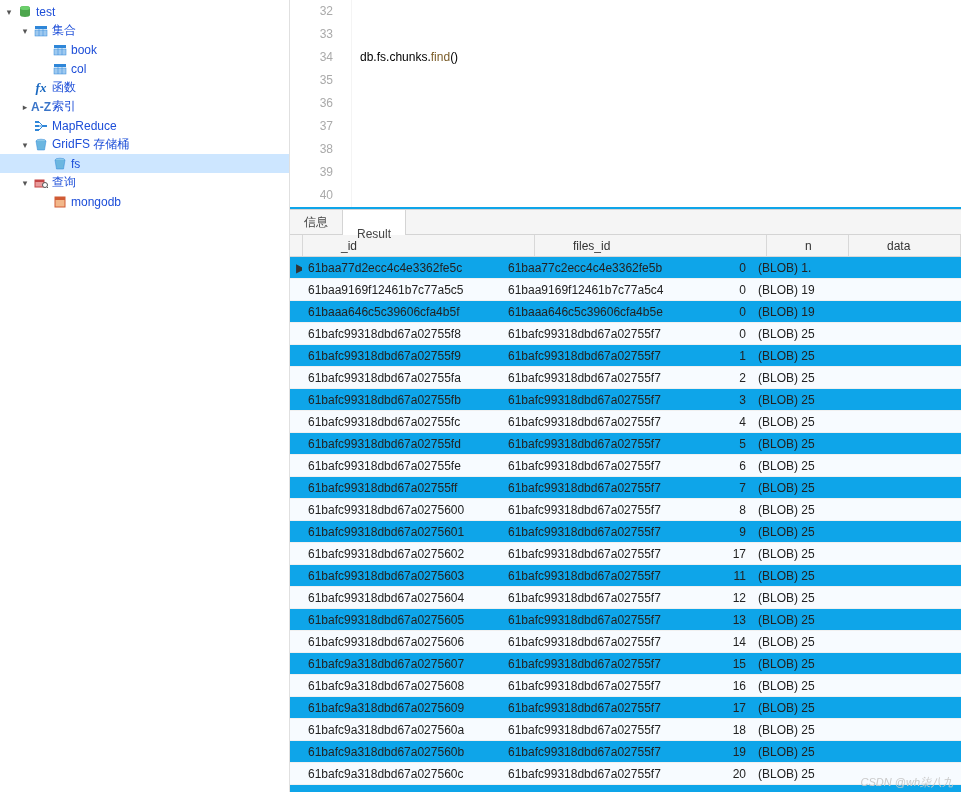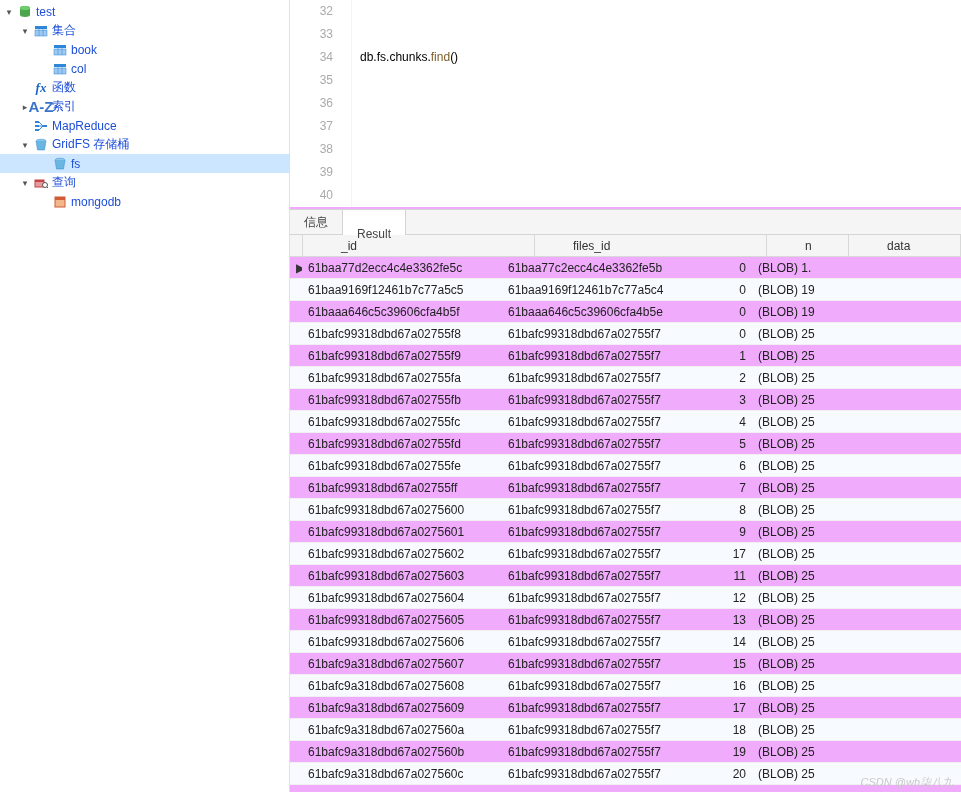--- a/index.html
+++ b/index.html
@@ -9,27 +9,27 @@
 .tree-item { display: flex; align-items: center; height: 19px; cursor: pointer; white-space: nowrap; }
 .tree-item.selected { background: #cde6ff; }
 .expander { width: 11px; height: 11px; display: inline-flex; align-items: center; justify-content: center; cursor: pointer; color: #555; font-size: 9px; padding-right:1px;}
 .tree-icon { width: 16px; height: 16px; display: inline-flex; align-items:center; justify-content:center; margin: 0 3px 0 2px; font-size: 13px;}
 .tree-label { color: #1d4ed8; }
 .indent { display: inline-block; }
 .ic-db { color: #2e9e2e; }
 .ic-table { color: #1873d2; }
 .ic-view { color: #1873d2; }
 .ic-fx { color: #1968c0; font-weight: bold; font-style: italic; font-family: serif; font-size: 13px;}
-.ic-az { color: #3a74c8; font-size: 15px; font-weight: bold;}
+.ic-az { color: #3a74c8; font-size: 12px; font-weight: bold;}
 .ic-mr { color: #1873d2; }
 .ic-gridfs { color: #3a8de0; }
 .ic-fs { color: #3a8de0; }
 .ic-query { color: #c44545; }
 .ic-mongo { color: #d05b34; }
-.right-panel { flex: 1; display: flex; flex-direction: column; background: #f0abfc; }
+.right-panel { flex: 1; display: flex; flex-direction: column; background: #0ea5e9; }
 .editor-area { flex: 0 0 auto; display: flex; background: #fff; font-family: Consolas, monospace; font-size: 15px;}
 .gutter { width: 62px; text-align: right; color: #aaa; padding-right: 18px; user-select: none; line-height: 23px; border-right: 1px solid #f4f4f4;}
 .gutter div { height: 23px; }
 .code-lines { flex: 1; padding-left: 8px; line-height: 23px;}
 .code-line { height: 23px; white-space: pre;}
 .tk-obj { color: #000; }
 .tk-dot { color: #000; }
 .tk-method { color: #7a5c28; }
 .tk-paren { color: #000; }
 .tabs { display: flex; border-top: 1px solid #d4d4d4; border-bottom: 1px solid #d4d4d4; background: #f5f5f5; height: 26px; margin-top: 2px;}

